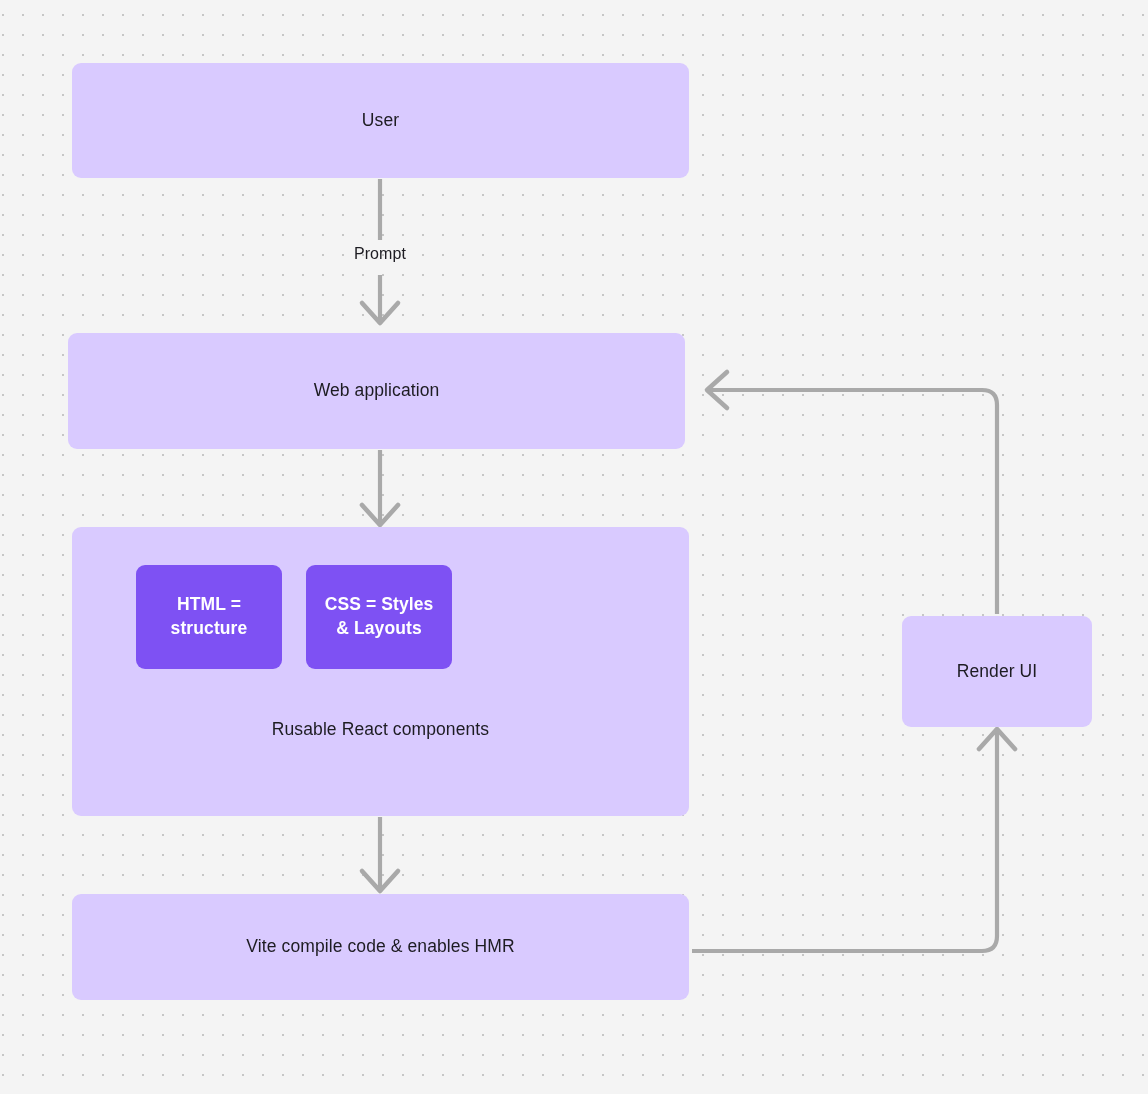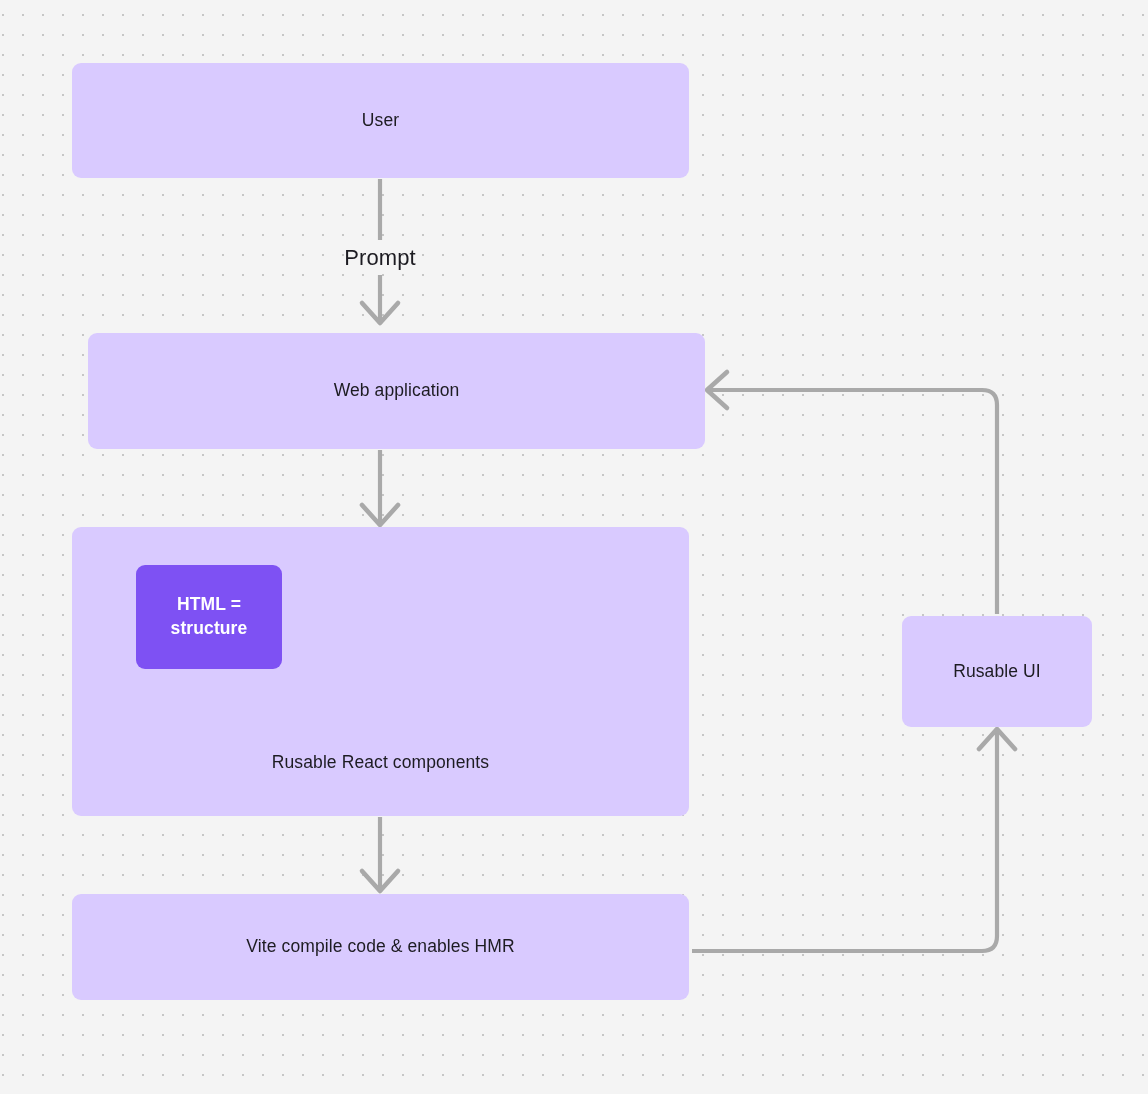--- a/index.html
+++ b/index.html
@@ -48,26 +48,25 @@
     box-sizing: border-box;
     background: #d9caff;
     border-radius: 9px;
   }
   .group-label {
     position: absolute;
     text-align: center;
     color: #1d1c22;
     font-size: 17.5px;
     letter-spacing: 0.1px;
-    margin-top: 33px;
   }
   .edge-label {
     position: absolute;
     color: #1d1c22;
-    font-size: 22px;
+    font-size: 16px;
     letter-spacing: 0.1px;
     text-align: center;
     background: transparent;
   }
   svg.edges {
     position: absolute;
     left: 0;
     top: 0;
     width: 1148px;
     height: 1094px;
@@ -115,35 +114,39 @@
   </svg>
 
   <div class="node light" style="left:72px; top:63px; width:617px; height:115px;">
     <span>User</span>
   </div>
 
   <div class="edge-label" style="left:330px; top:245px; width:100px;">
     <span>Prompt</span>
   </div>
 
-  <div class="node light" style="left:88px; top:333px; width:617px; height:116px;">
+  <div class="node light" style="left:68px; top:333px; width:617px; height:116px;">
     <span>Web application</span>
   </div>
 
   <div class="group-box" style="left:72px; top:527px; width:617px; height:289px;">
     <div class="node solid" style="left:64px; top:38px; width:146px; height:104px; position:absolute;">
       <span>HTML =
 structure</span>
+    </div>
+    <div class="node solid" style="left:234px; top:38px; width:146px; height:104px; position:absolute;">
+      <span>CSS = Styles
+&amp; Layouts</span>
     </div>
     <div class="group-label" style="left:0; top:192px; width:617px;">
       <span>Rusable React components</span>
     </div>
   </div>
 
   <div class="node light" style="left:72px; top:894px; width:617px; height:106px;">
     <span>Vite compile code &amp; enables HMR</span>
   </div>
 
   <div class="node light" style="left:902px; top:616px; width:190px; height:111px;">
-    <span>Rusable UI</span>
+    <span>Render UI</span>
   </div>
 
 </div>
 
 </body></html>

